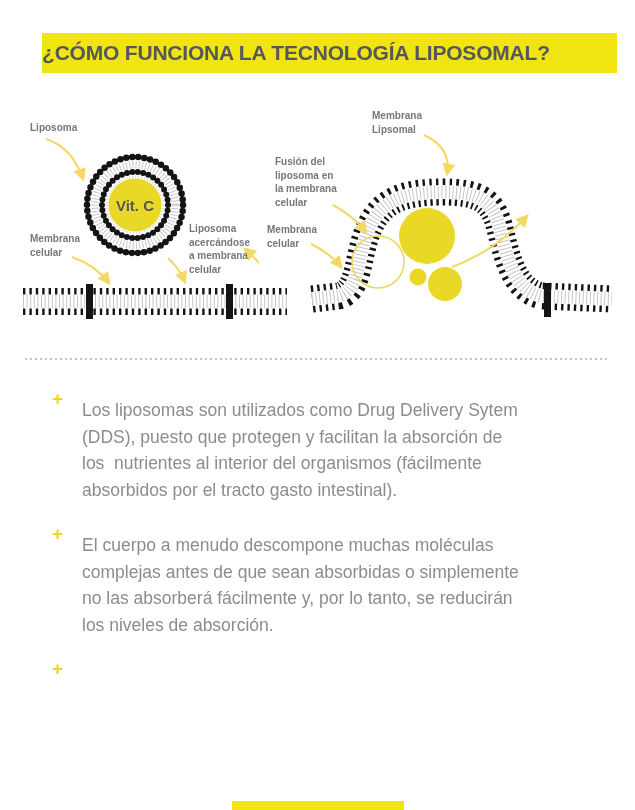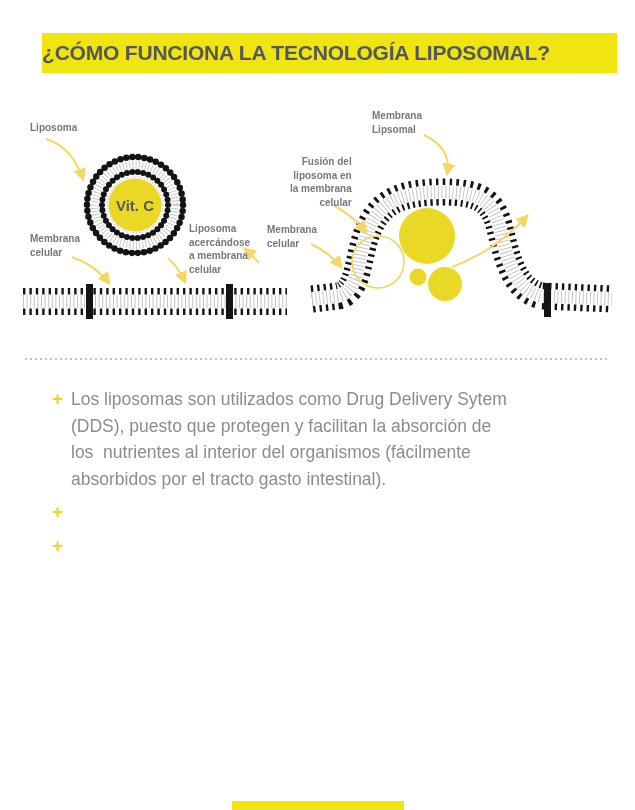--- a/index.html
+++ b/index.html
@@ -23,21 +23,21 @@
     position:absolute;left:25px;top:358px;width:585px;height:2px;
     background:repeating-linear-gradient(90deg,#c4c4c4 0 1.6px,transparent 1.6px 5px);
   }
   .bullets{position:absolute;left:52px;top:386px;width:560px;}
   .bullet{display:flex;align-items:flex-start;margin-bottom:7px;}
   .bullet-marker{
     color:#f0d330;font-size:19px;font-weight:bold;line-height:26.5px;
     width:14px;flex:0 0 14px;margin-right:5px;
   }
   .bullet-text{
-    margin:0;font-size:17.5px;color:#8a8c8f;line-height:26.5px;white-space:pre-wrap;
+    margin:11px;font-size:17.5px;color:#8a8c8f;line-height:26.5px;white-space:pre-wrap;
   }
   .footer-bar{
     position:absolute;left:232px;top:801px;width:172px;height:9px;background:#f0e411;
   }
 </style>
 </head>
 <body>
 
 <div class="page">
 
@@ -96,41 +96,45 @@
     </g>
   </svg>
 
   <div class="dlabel" style="left:30px;top:121px;">Liposoma</div>
   <div class="dlabel" style="left:30px;top:232px;">Membrana
 celular</div>
   <div class="dlabel" style="left:189px;top:222px;">Liposoma
 acercándose
 a membrana
 celular</div>
-  <div class="dlabel" style="left:290px;top:155px;text-align:right;">Fusión del
+  <div class="dlabel" style="left:275px;top:155px;">Fusión del
 liposoma en
 la membrana
 celular</div>
   <div class="dlabel" style="left:267px;top:223px;">Membrana
 celular</div>
   <div class="dlabel" style="left:372px;top:109px;">Membrana
 Lipsomal</div>
 
   <div class="separator"></div>
 
   <div class="bullets">
     <div class="bullet">
       <span class="bullet-marker">+</span>
       <p class="bullet-text">Los liposomas son utilizados como Drug Delivery Sytem
 (DDS), puesto que protegen y facilitan la absorción de
 los  nutrientes al interior del organismos (fácilmente
 absorbidos por el tracto gasto intestinal).</p>
     </div>
     <div class="bullet">
       <span class="bullet-marker">+</span>
+      <p class="bullet-text">El cuerpo a menudo descompone muchas moléculas
+complejas antes de que sean absorbidas o simplemente
+no las absorberá fácilmente y, por lo tanto, se reducirán
+los niveles de absorción.</p>
     </div>
     <div class="bullet">
       <span class="bullet-marker">+</span>
     </div>
   </div>
 
   <div class="footer-bar"></div>
 
 </div>
 

